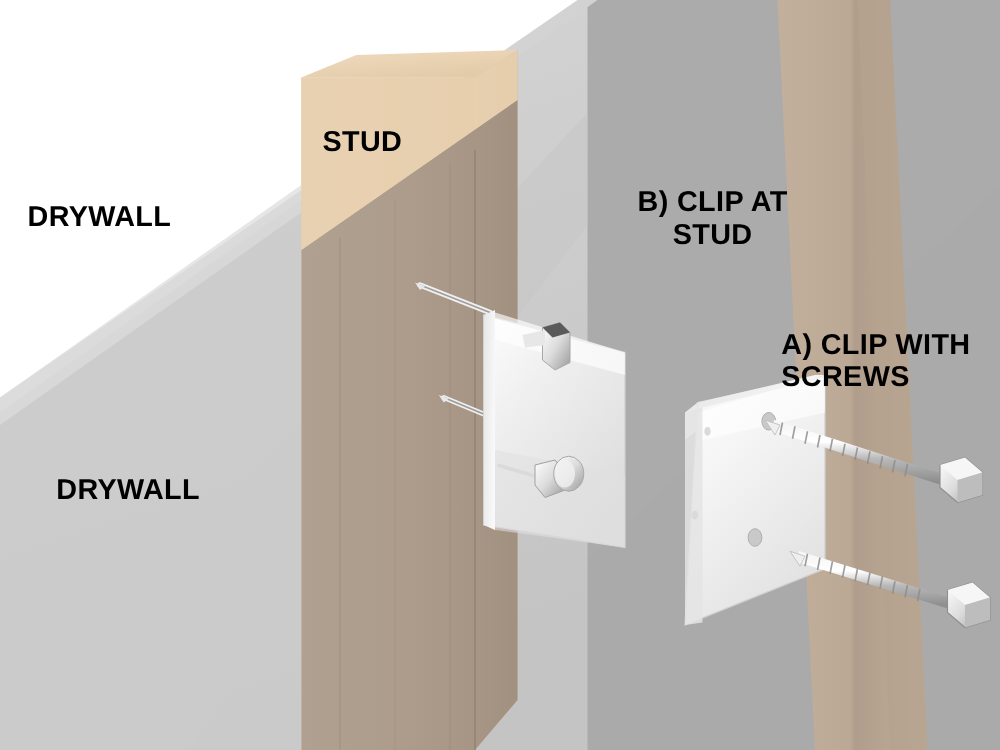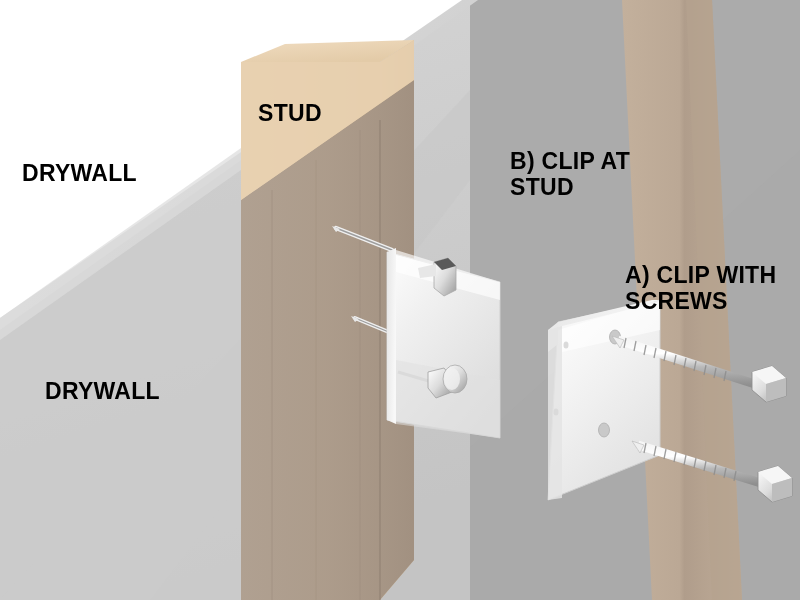--- a/index.html
+++ b/index.html
@@ -24,21 +24,21 @@
     color:#000;
     font-size:23px;
     line-height:26px;
     letter-spacing:0.3px;
     white-space:pre;
     user-select:none;
   }
   #lbl-stud{left:258px;top:100px;}
   #lbl-drywall-top{left:22px;top:160px;}
   #lbl-drywall-bottom{left:45px;top:378px;}
-  #lbl-clip-b{left:510px;top:148px;}
+  #lbl-clip-b{left:510px;top:148px;text-align:center;}
   #lbl-clip-a{left:625px;top:222px;margin-top:40px;}
 </style>
 </head>
 <body>
 
 <div id="scene">
 
   <svg class="layer" viewBox="0 0 800 600" width="800" height="600" xmlns="http://www.w3.org/2000/svg">
     <defs>
       <linearGradient id="gDrywallFace" x1="0" y1="0" x2="0.25" y2="1">

